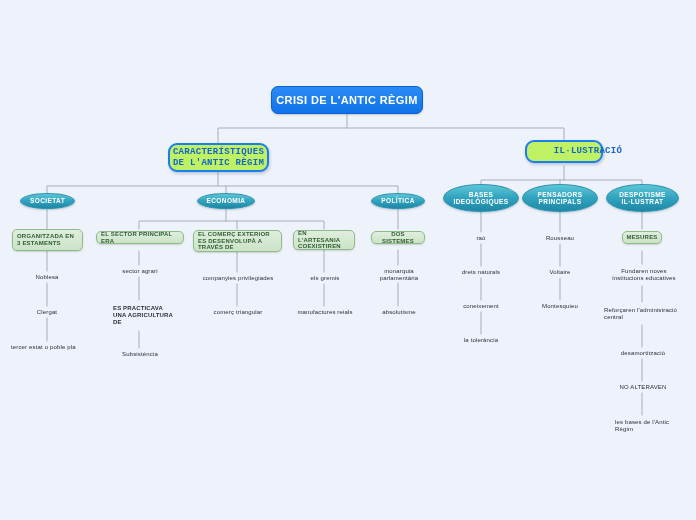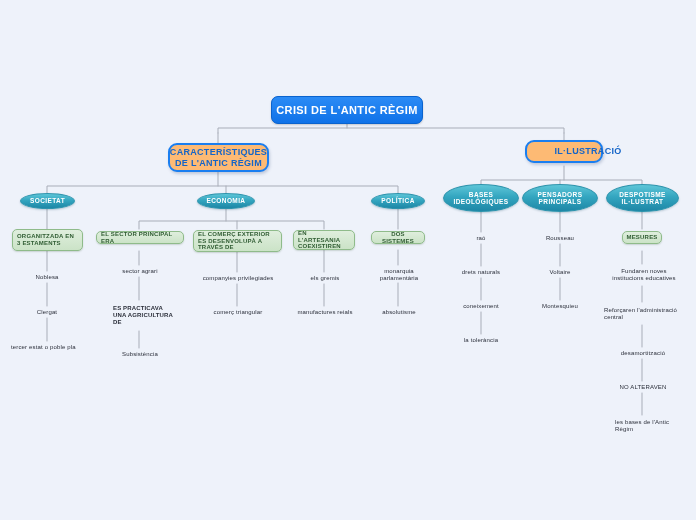--- a/index.html
+++ b/index.html
@@ -47,28 +47,29 @@
     border-radius: 7px;
     color: #ffffff;
     font-weight: bold;
     font-size: 11px;
     letter-spacing: 0.4px;
     box-shadow: 0 1px 2px rgba(0,0,0,0.18);
   }
 
   
   .n-l2 {
-    background: #fdba74;
+    background: #bef264;
     border: 2px solid #1a7ef0;
     border-radius: 9px;
     color: #1565c8;
     font-weight: bold;
     font-size: 9px;
     letter-spacing: 0.3px;
     box-shadow: 1px 2px 3px rgba(90,110,150,0.30);
+    font-family: Liberation Mono, monospace;
   }
 
   
   .n-l3 {
     border-radius: 50%;
     background-image: linear-gradient(180deg, #5ec6d8 0%, #34a6c0 45%, #1d87a6 100%);
     border: 1px solid #2e94ad;
     color: #ffffff;
     font-size: 6.5px;
     font-weight: bold;
@@ -168,21 +169,21 @@
       <path d="M560,278 L560,300"></path>
 
       <path d="M642,251 L642,264"></path>
       <path d="M642,286 L642,302"></path>
       <path d="M642,325 L642,347"></path>
       <path d="M642,359 L642,381"></path>
       <path d="M642,393 L642,415"></path>
     </g>
   </svg>
 
-  <div class="node n-root" style="left:271px; top:96px; width:152px; height:28px;">
+  <div class="node n-root" style="left:271px; top:86px; width:152px; height:28px;">
     <span>CRISI DE L'ANTIC RÈGIM</span>
   </div>
 
   <div class="node n-l2" style="left:168px; top:143px; width:101px; height:29px;">
     <span>CARACTERÍSTIQUES DE L'ANTIC RÈGIM</span>
   </div>
   <div class="node n-l2" style="left:525px; top:140px; width:78px; height:23px;padding-left:48px;">
     <span>IL·LUSTRACIÓ</span>
   </div>
 

